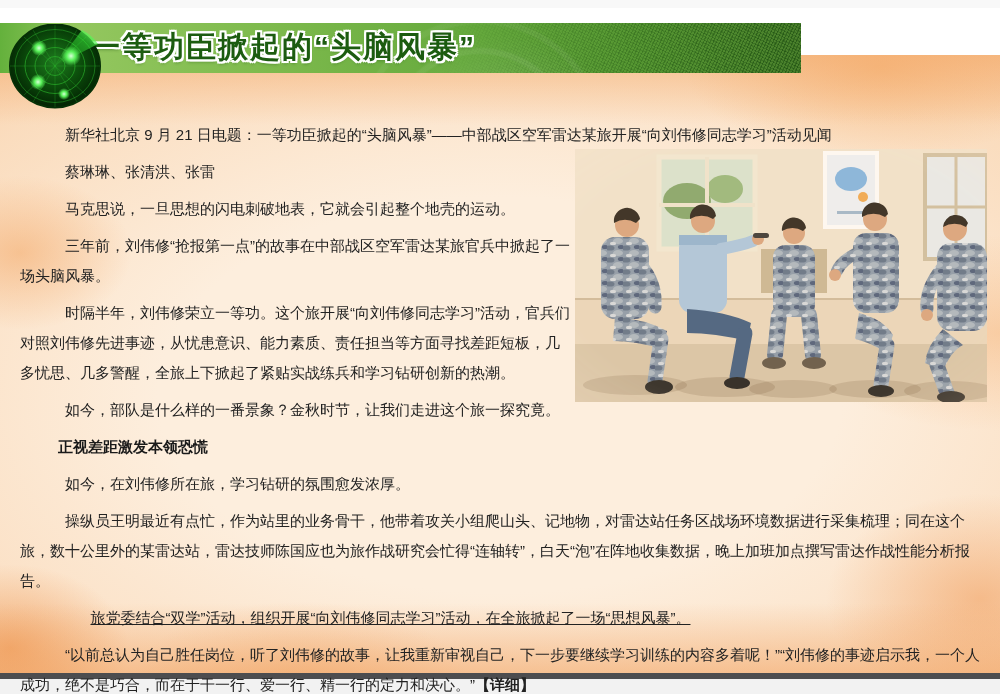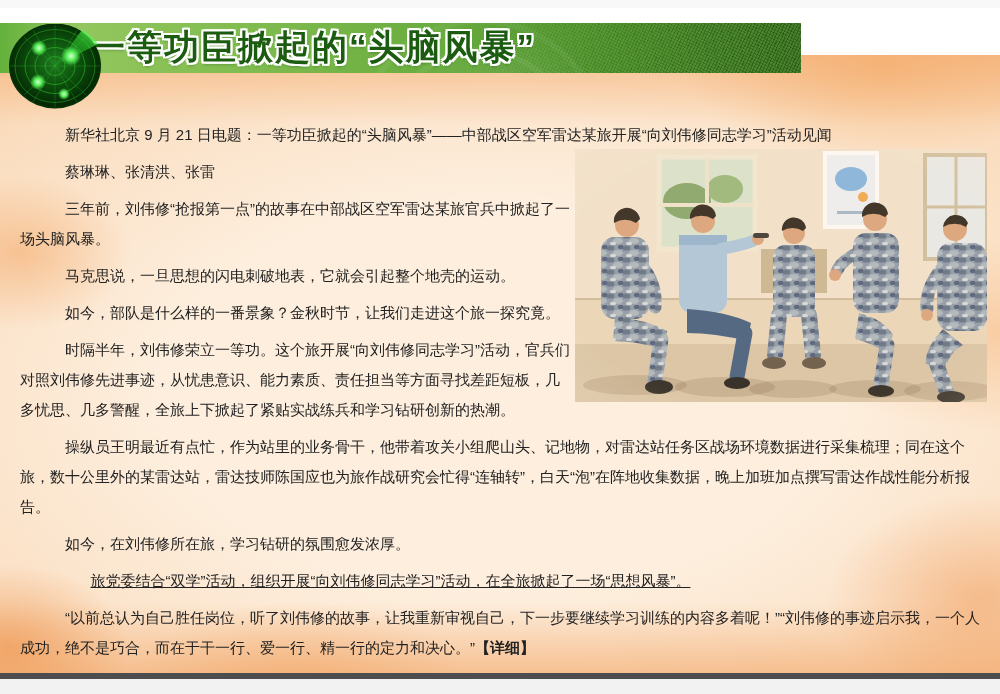--- a/index.html
+++ b/index.html
@@ -44,21 +44,21 @@
   }
   .banner::after{ 
     content:"";position:absolute;inset:0;
     background:
       radial-gradient(circle at 480px 120px, transparent 58px, rgba(255,255,255,.07) 60px 64px, transparent 66px),
       radial-gradient(circle at 480px 120px, transparent 88px, rgba(255,255,255,.06) 90px 94px, transparent 96px),
       radial-gradient(circle at 480px 120px, transparent 118px, rgba(255,255,255,.05) 120px 124px, transparent 126px);
   }
   .banner-title{
     position:absolute;left:90px;top:50%;transform:translateY(-52%);
-    font-size:35px;font-weight:bold;letter-spacing:2px;color:#1c5c10;cursor:pointer;
+    font-size:30px;font-weight:bold;letter-spacing:2px;color:#1c5c10;cursor:pointer;
     text-shadow:
       -2px 0 0 #fff, 2px 0 0 #fff, 0 -2px 0 #fff, 0 2px 0 #fff,
       -2px -2px 0 #fff, 2px -2px 0 #fff, -2px 2px 0 #fff, 2px 2px 0 #fff,
       0 3px 3px rgba(20,70,10,.35);
     white-space:nowrap;z-index:4;
   }
   .radar{position:absolute;left:8px;top:24px;z-index:5;}
 
   
   .article{
@@ -230,24 +230,25 @@
         <circle cx="352" cy="166" r="6" fill="#d9a47e"></circle>
         <path d="M368,180 Q352,196 350,214 L368,222 Q376,202 388,196 Z" fill="url(#camo)"></path>
         <path d="M362,216 L372,244" stroke="url(#camo)" stroke-width="15" fill="none" stroke-linecap="round"></path>
         <ellipse cx="376" cy="248" rx="14" ry="6" fill="#20201f"></ellipse>
       </g>
 
       <rect x="0" y="0" width="412" height="253" fill="rgba(248,196,140,.14)"></rect>
     </svg>
   </figure>
 
+  <p>马克思说，一旦思想的闪电刺破地表，它就会引起整个地壳的运动。</p>
   <p>三年前，刘伟修“抢报第一点”的故事在中部战区空军雷达某旅官兵中掀起了一场头脑风暴。</p>
-  <p>马克思说，一旦思想的闪电刺破地表，它就会引起整个地壳的运动。</p>
+  <p>时隔半年，刘伟修荣立一等功。这个旅开展“向刘伟修同志学习”活动，官兵们对照刘伟修先进事迹，从忧患意识、能力素质、责任担当等方面寻找差距短板，几多忧思、几多警醒，全旅上下掀起了紧贴实战练兵和学习钻研创新的热潮。</p>
   <p>如今，部队是什么样的一番景象？金秋时节，让我们走进这个旅一探究竟。</p>
-  <p>时隔半年，刘伟修荣立一等功。这个旅开展“向刘伟修同志学习”活动，官兵们对照刘伟修先进事迹，从忧患意识、能力素质、责任担当等方面寻找差距短板，几多忧思、几多警醒，全旅上下掀起了紧贴实战练兵和学习钻研创新的热潮。</p>
+  <p class="section-heading">正视差距激发本领恐慌</p>
+  <p>如今，在刘伟修所在旅，学习钻研的氛围愈发浓厚。</p>
   <p>操纵员王明最近有点忙，作为站里的业务骨干，他带着攻关小组爬山头、记地物，对雷达站任务区战场环境数据进行采集梳理；同在这个旅，数十公里外的某雷达站，雷达技师陈国应也为旅作战研究会忙得“连轴转”，白天“泡”在阵地收集数据，晚上加班加点撰写雷达作战性能分析报告。</p>
-  <p>如今，在刘伟修所在旅，学习钻研的氛围愈发浓厚。</p>
   <p class="more-indent">旅党委结合“双学”活动，组织开展“向刘伟修同志学习”活动，在全旅掀起了一场“思想风暴”。</p>
   <p><span>“以前总认为自己胜任岗位，听了刘伟修的故事，让我重新审视自己，下一步要继续学习训练的内容多着呢！”“刘伟修的事迹启示我，一个人成功，绝不是巧合，而在于干一行、爱一行、精一行的定力和决心。”</span><span class="detail-link">【详细】</span></p>
 </div>
 
 <div class="bottom-shadow-bar"></div>
 <div class="below-strip"></div>
 
 </body></html>

